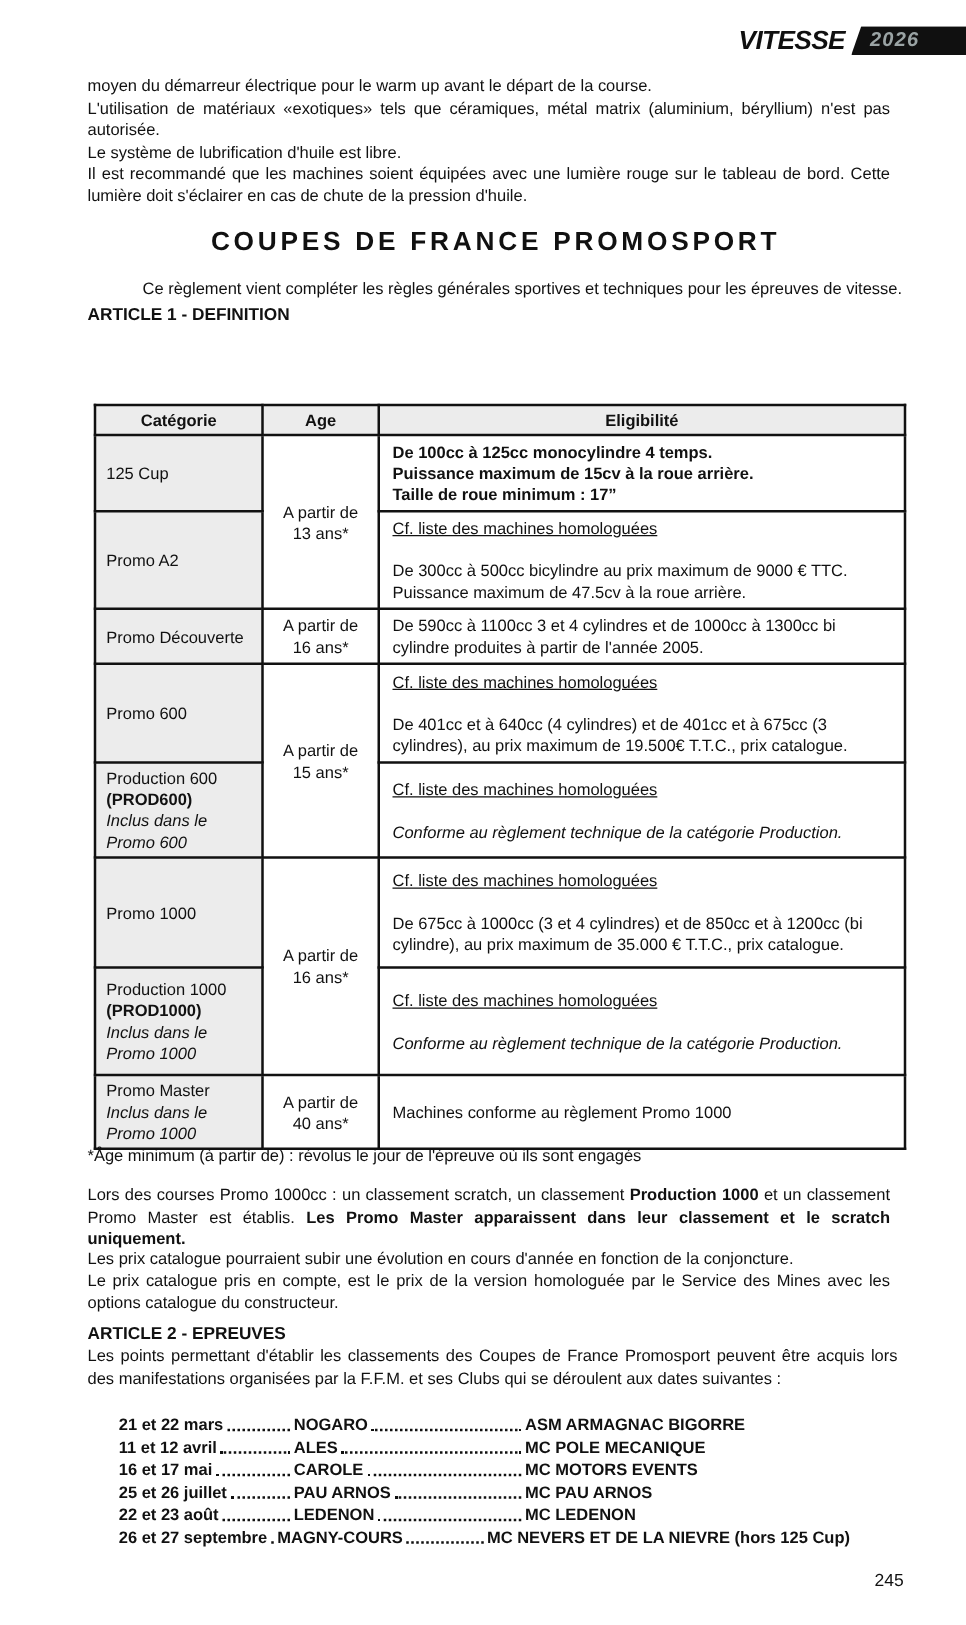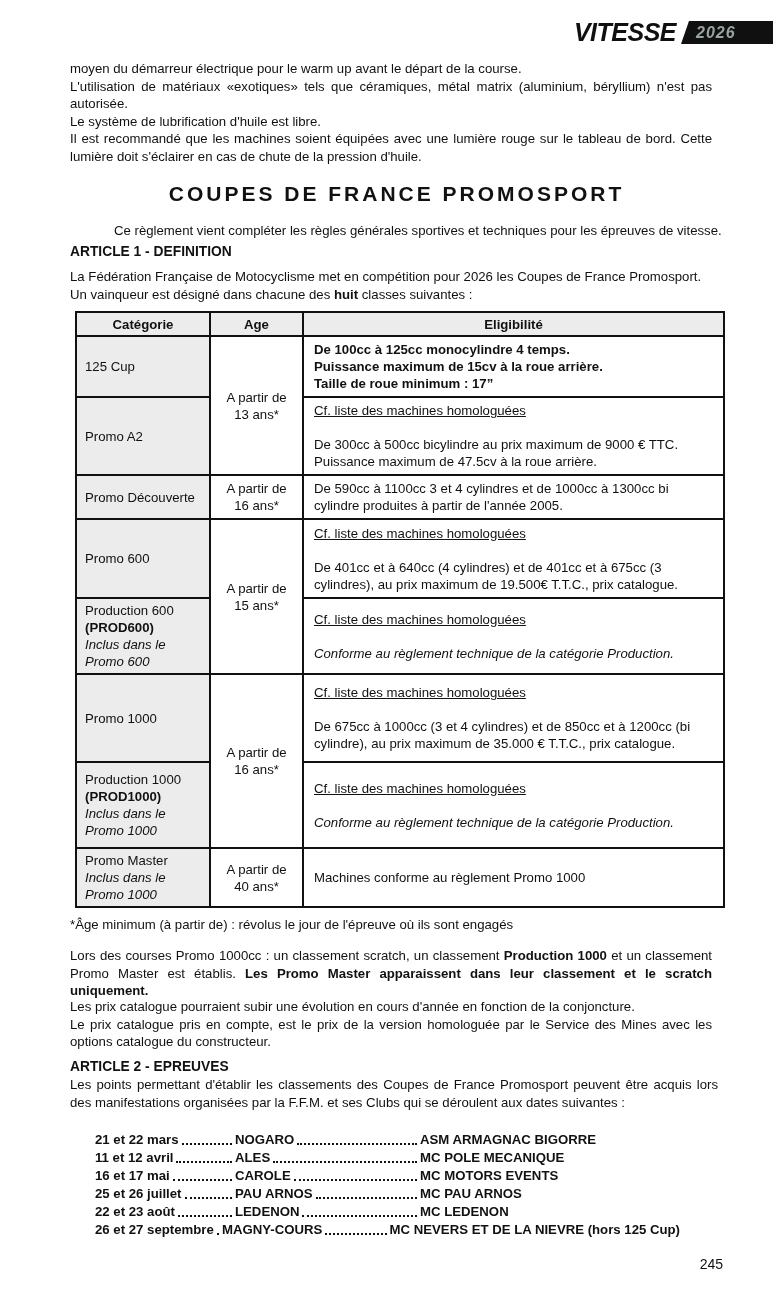--- a/index.html
+++ b/index.html
@@ -13,21 +13,21 @@
     color:#111;
     font-size:13.2px;
     line-height:17.5px;
     overflow:hidden;
   }
   .abs { position:absolute; left:70px; width:642px; }
 
   
   .logo { position:absolute; top:21px; right:0; height:23px; display:flex; align-items:stretch; }
   .wordmark {
-    font-style:italic; font-weight:bold; font-size:25px; line-height:23px;
+    font-style:italic; font-weight:bold; font-size:21px; line-height:23px;
     letter-spacing:-0.5px; padding-right:5px; color:#101010;
   }
   .year-badge {
     width:92px; background:#101010;
     clip-path:polygon(8px 0, 100% 0, 100% 100%, 0 100%);
     display:flex; align-items:center;
   }
   .year {
     color:#9aa3a4; font-style:italic; font-weight:bold; font-size:16px;
     padding-left:15px; letter-spacing:1px;
@@ -43,21 +43,21 @@
   .subtitle { top:222px; width:648px;margin-left:44px; }
   .art-heading { font-weight:bold; font-size:13.8px; }
   .art1-heading { top:243px; }
   .art1-body { top:268px; width:648px; }
   .bold { font-weight:bold; }
   .italic { font-style:italic; }
   .underline { text-decoration:underline; }
 
   
   .tbl-wrap { position:absolute; top:311px; left:75px; }
-  table { border-collapse:collapse; table-layout:fixed; width:648px; }
+  table { border-collapse:collapse; table-layout:fixed; width:648px;margin-top:12px; }
   col.c-cat { width:134px; } col.c-age { width:93px; } col.c-elig { width:421px; }
   th, td { border:2px solid #111; font-size:13.2px; line-height:17px; vertical-align:middle; }
   th { background:#ececec; font-weight:bold; text-align:center; }
   td.cat { background:#ececec; padding:3px 4px 3px 8px; }
   td.age { text-align:center; }
   td.elig { padding:4px 8px 4px 10px; }
   .elig-link { margin-bottom:17px; }
 
   
   .footnote { top:916px; }
@@ -94,24 +94,20 @@
     <div class="justify">L'utilisation de matériaux «exotiques» tels que céramiques, métal matrix (aluminium, béryllium) n'est pas autorisée.</div>
     <div>Le système de lubrification d'huile est libre.</div>
     <div class="justify">Il est recommandé que les machines soient équipées avec une lumière rouge sur le tableau de bord. Cette lumière doit s'éclairer en cas de chute de la pression d'huile.</div>
   </div>
 
   <div class="abs doc-title">COUPES DE FRANCE PROMOSPORT</div>
 
   <div class="abs subtitle">Ce règlement vient compléter les règles générales sportives et techniques pour les épreuves de vitesse.</div>
 
   <div class="abs art-heading art1-heading">ARTICLE 1 - DEFINITION</div>
-  <div class="abs art1-body">
-    <div>La Fédération Française de Motocyclisme met en compétition pour 2026 les Coupes de France Promosport.</div>
-    <div><span>Un vainqueur est désigné dans chacune des </span><span class="bold">huit</span><span> classes suivantes :</span></div>
-  </div>
 
   <div class="tbl-wrap">
     <table>
       <colgroup>
           <col class="c-cat">
           <col class="c-age">
           <col class="c-elig">
         </colgroup>
       <tbody>
           <tr style="height:24px">

